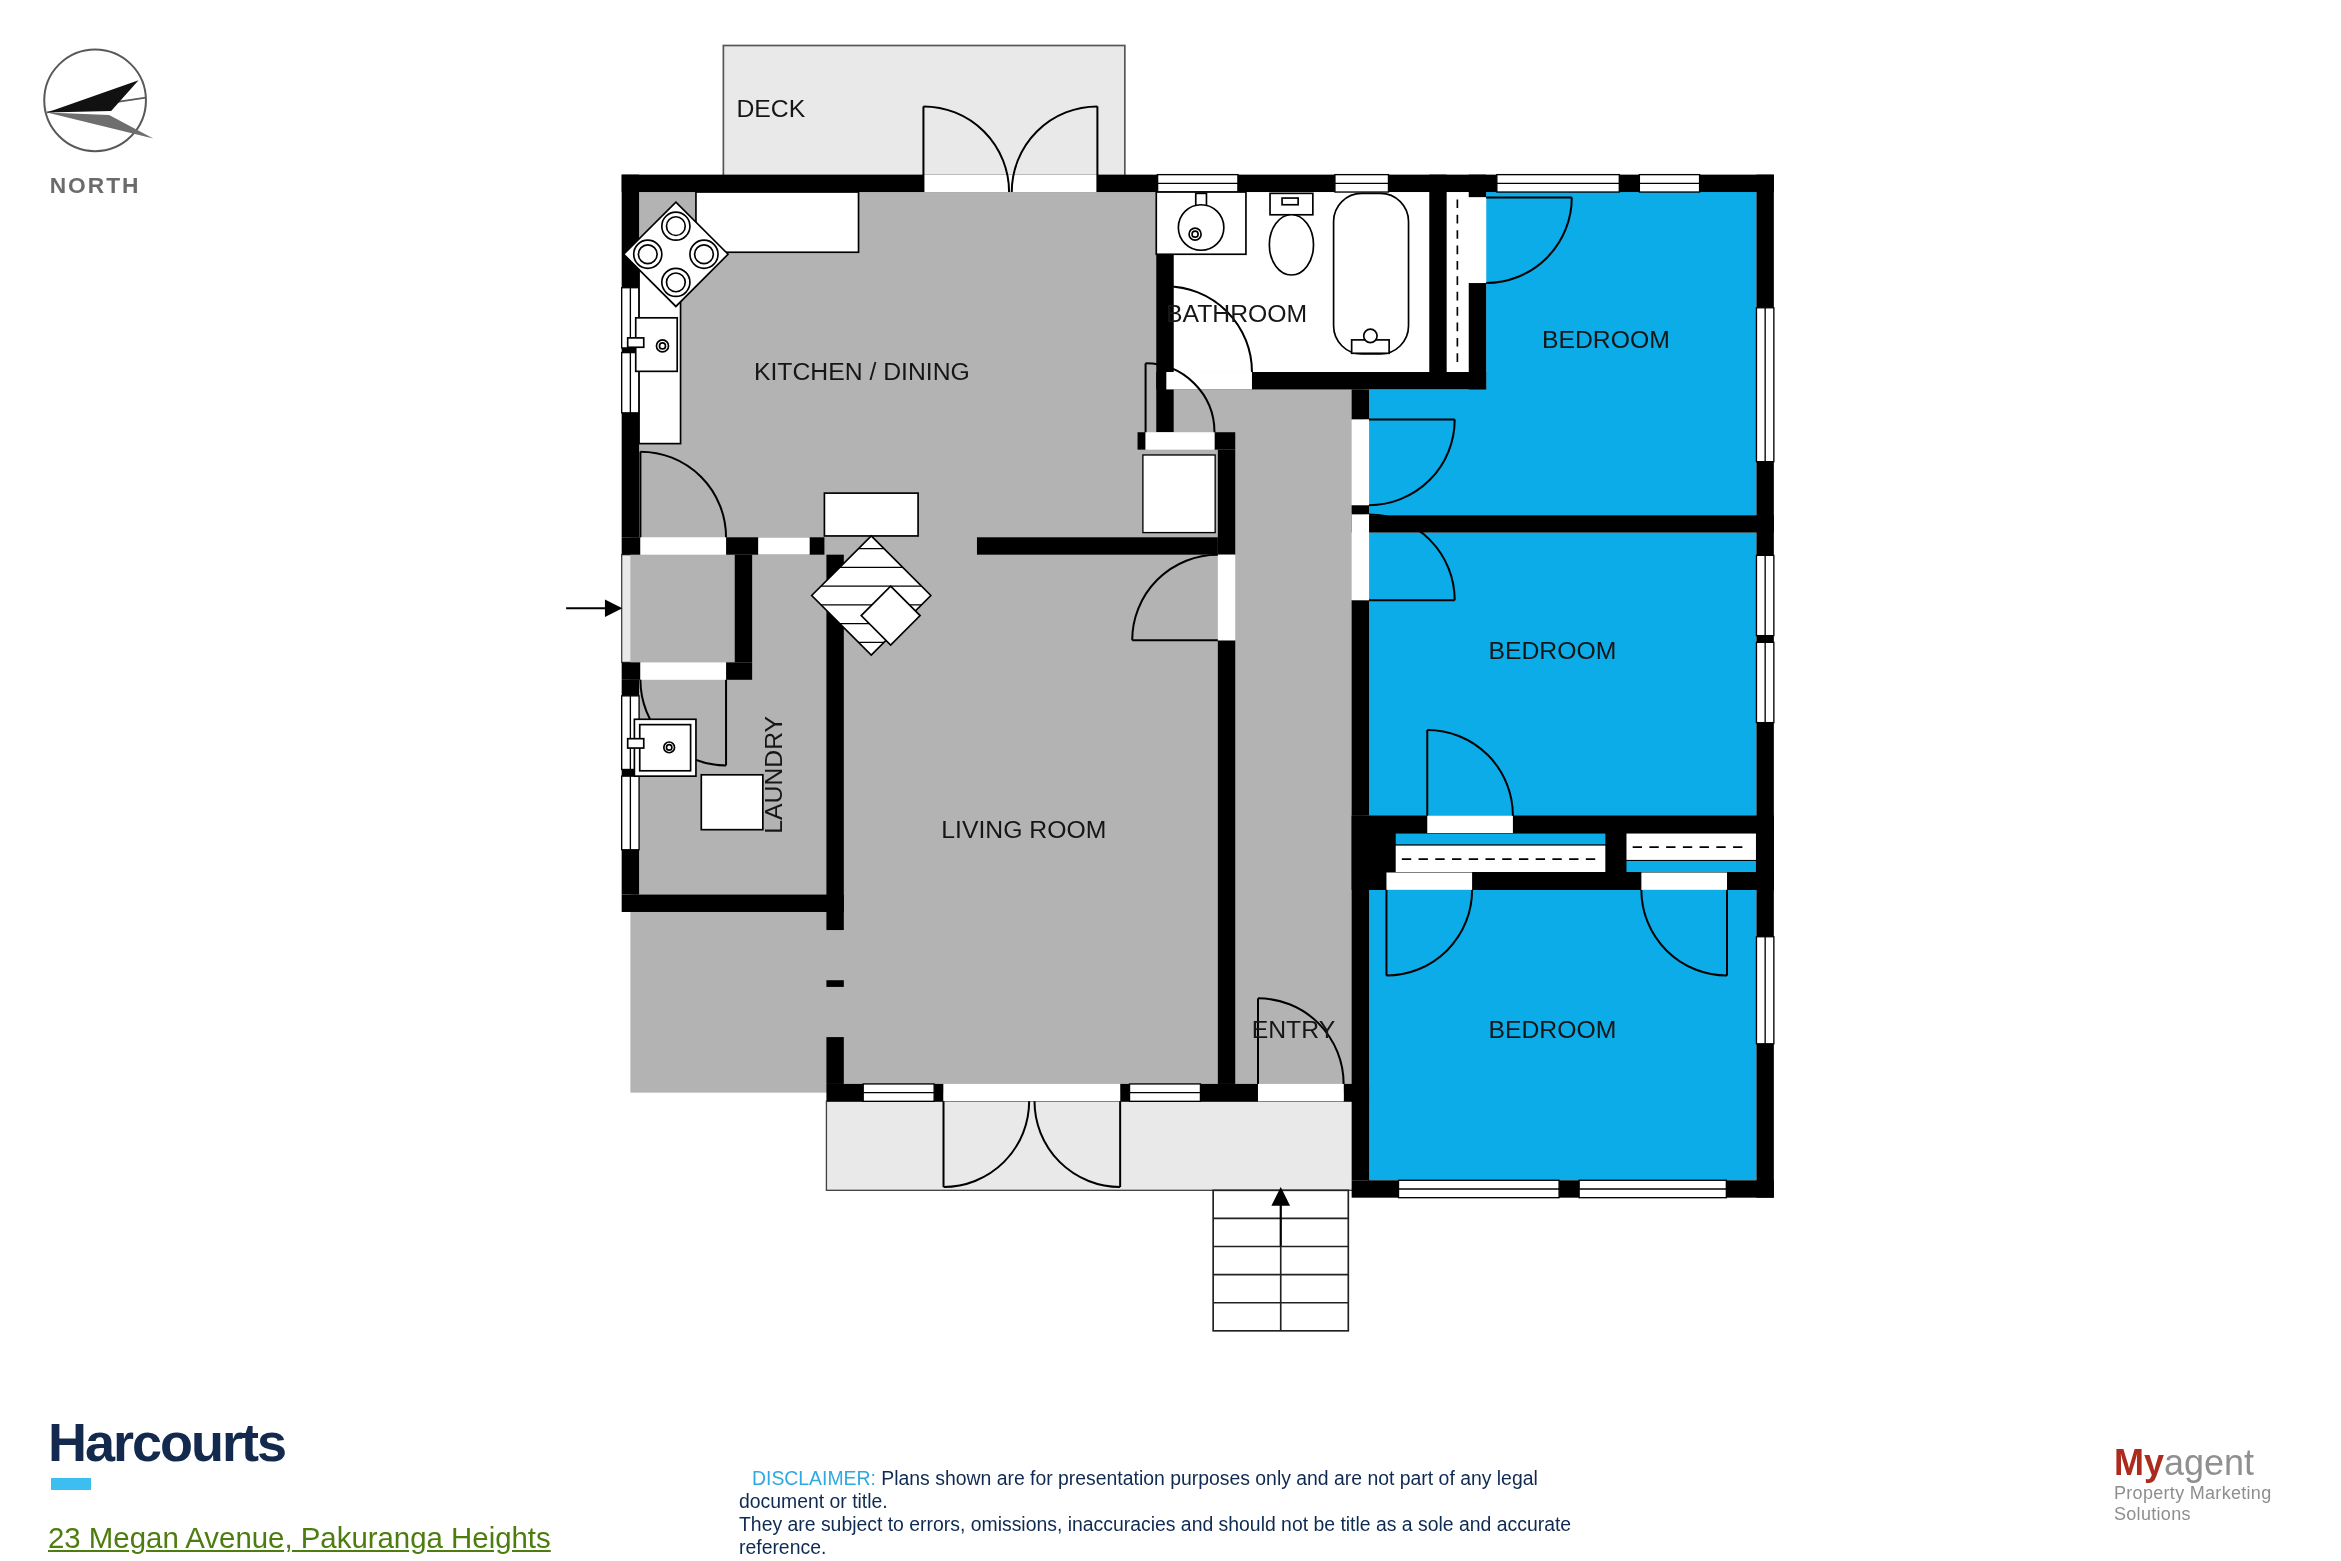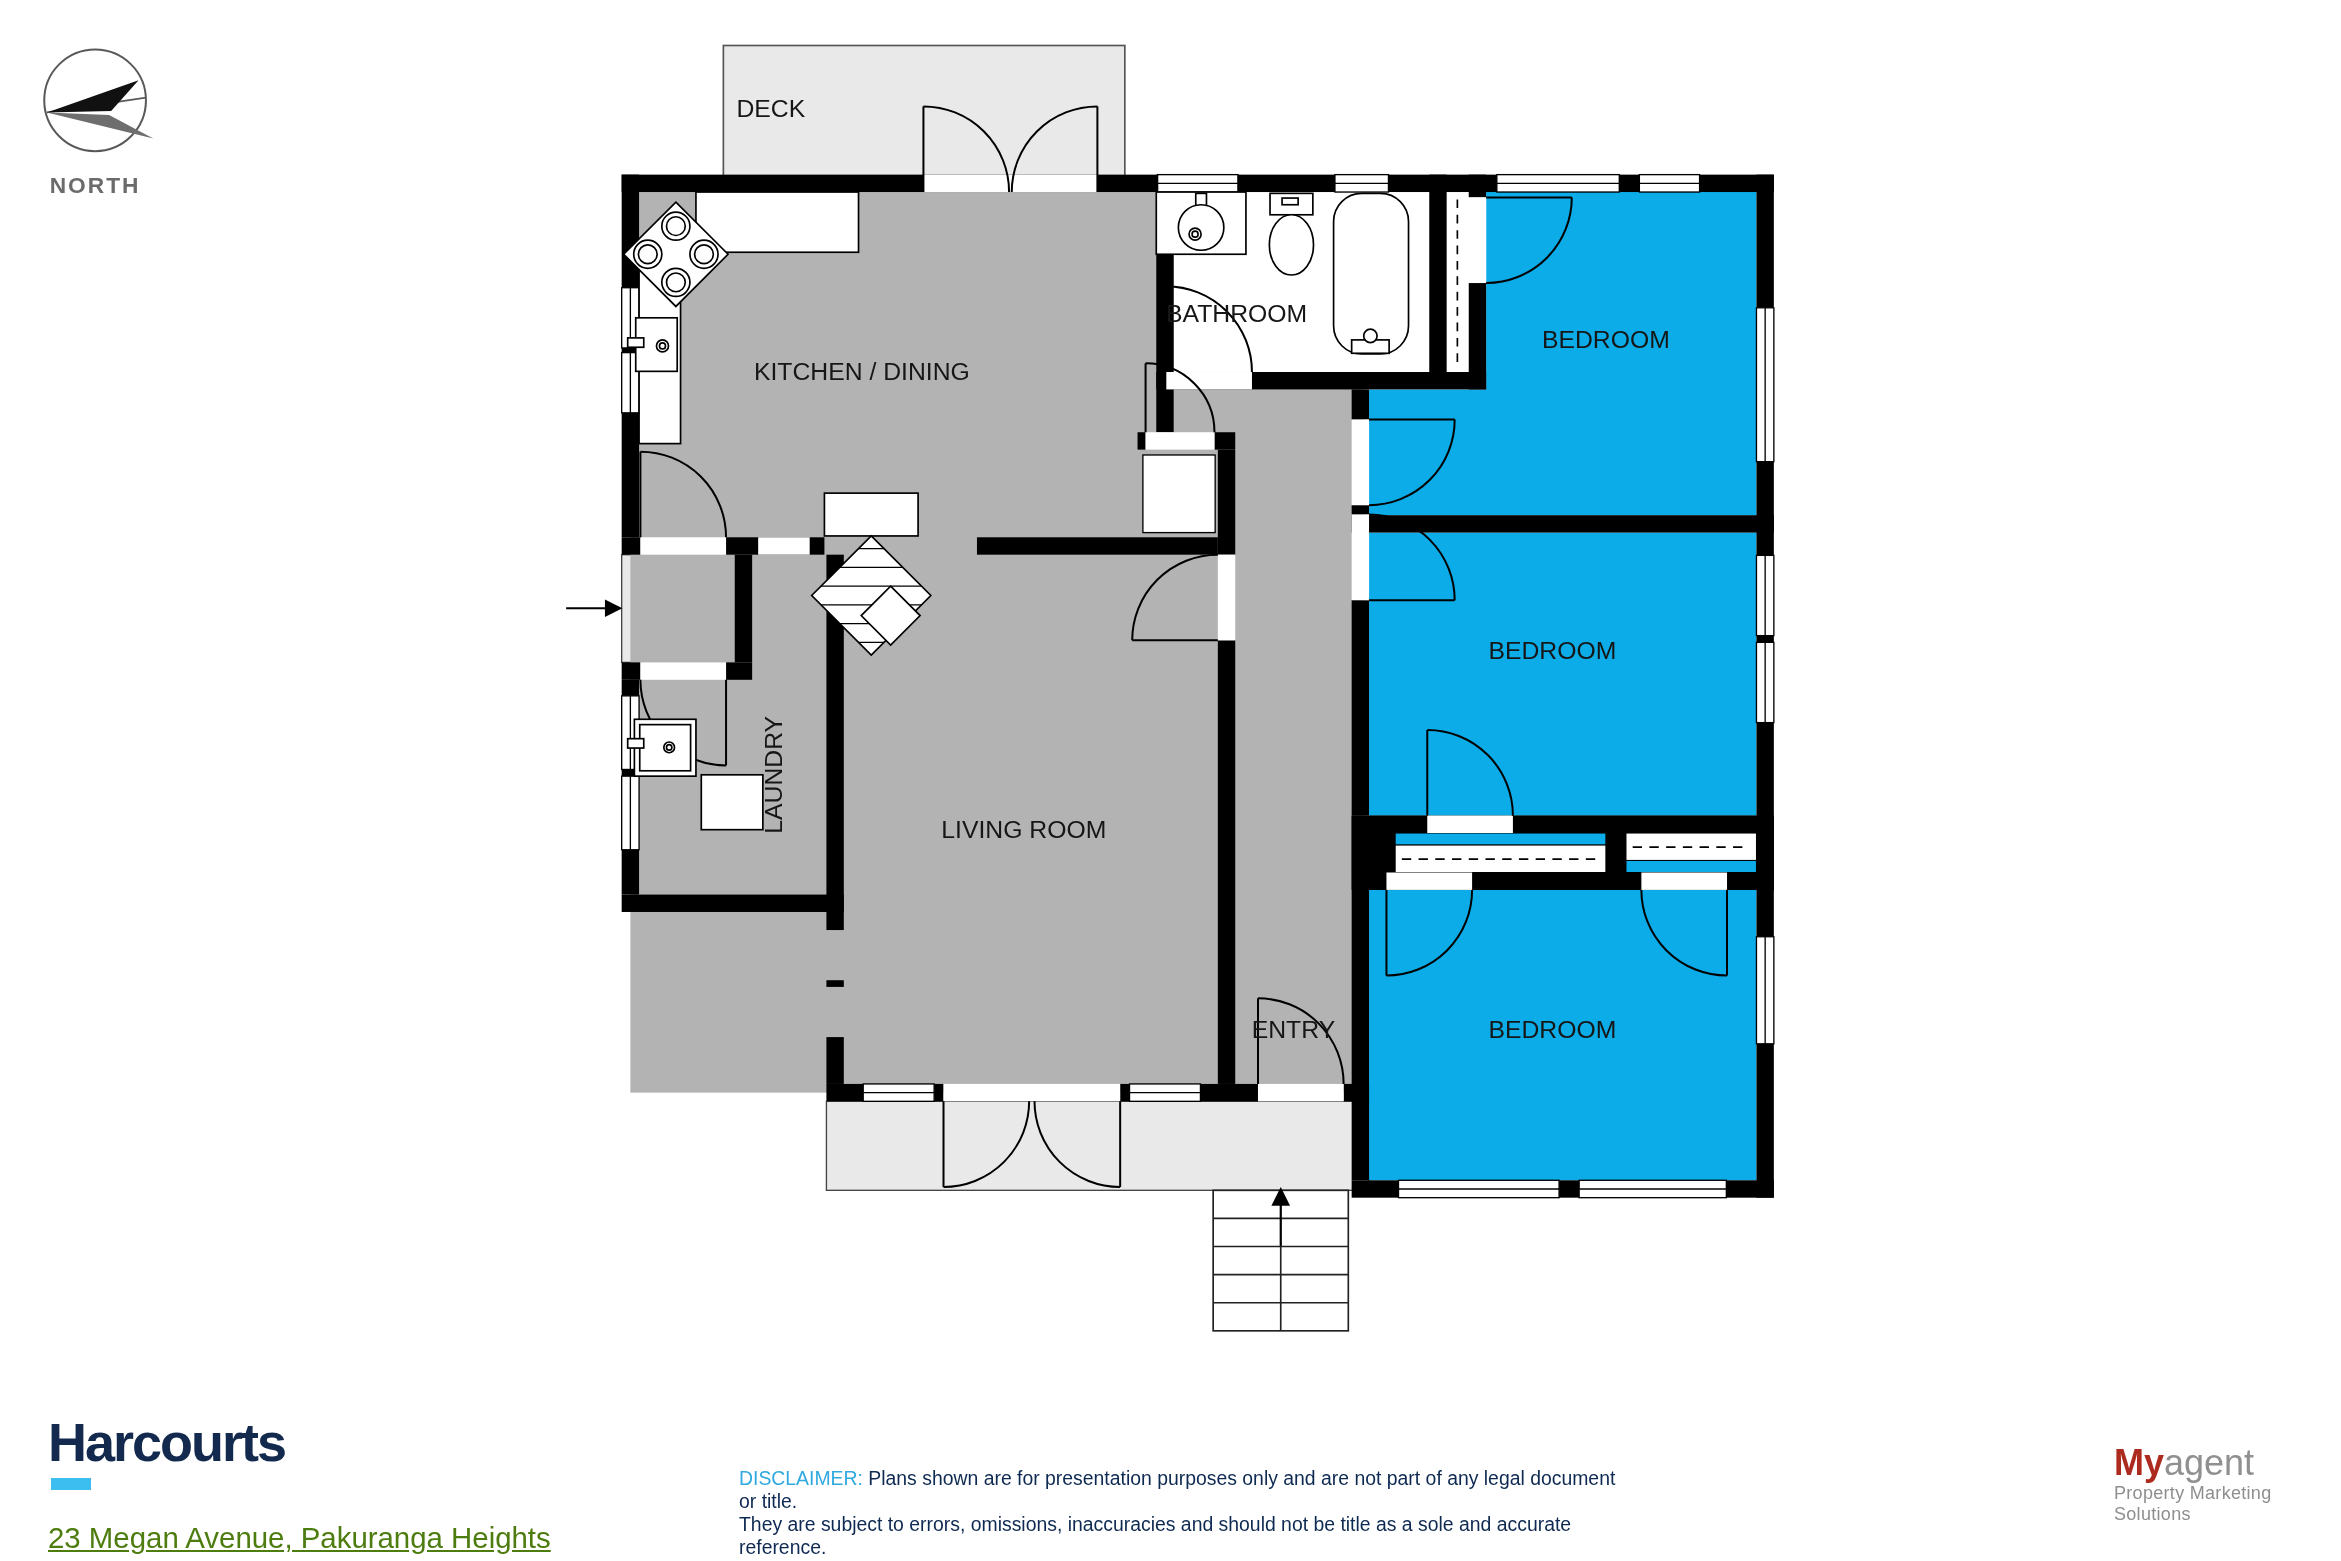--- a/index.html
+++ b/index.html
@@ -9,21 +9,21 @@
   .room-label{font-family:"Liberation Sans",sans-serif;font-size:37px;fill:#161616;}
   .north-label{font-family:"Liberation Sans",sans-serif;font-size:34px;font-weight:bold;
     fill:#6b6b6b;letter-spacing:3px;}
   
   .brand-block{position:absolute;left:48px;top:1405px;}
   .brand-word{font-size:54px;font-weight:700;color:#13294D;letter-spacing:-2px;line-height:1;margin-top:10px;}
   .brand-underline{width:40px;height:12px;background:#3DBEF0;margin:9.4px 0 0 2.7px;}
   .brand-address{font-size:29.4px;color:#4d7c0f;margin-top:31px;letter-spacing:0;text-decoration:underline;}
   .disclaimer{position:absolute;left:739px;top:1467px;width:883px;
     font-size:19.4px;line-height:23px;color:#0E2A52;}
-  .disc-label{color:#2FA9E0;}
+  .disc-label{color:#2FA9E0;margin-left:13px;}
   .myagent{position:absolute;left:2114px;top:1445px;}
   .agency-name{font-size:36px;line-height:1;}
   .agency-accent{color:#AD2B1E;font-weight:700;}
   .agency-rest{color:#909090;font-weight:500;}
   .agency-tagline{font-size:18px;color:#8E8E8E;margin-top:2px;letter-spacing:0.3px;}
 </style>
 </head>
 <body>
 
 <div id="stage">

